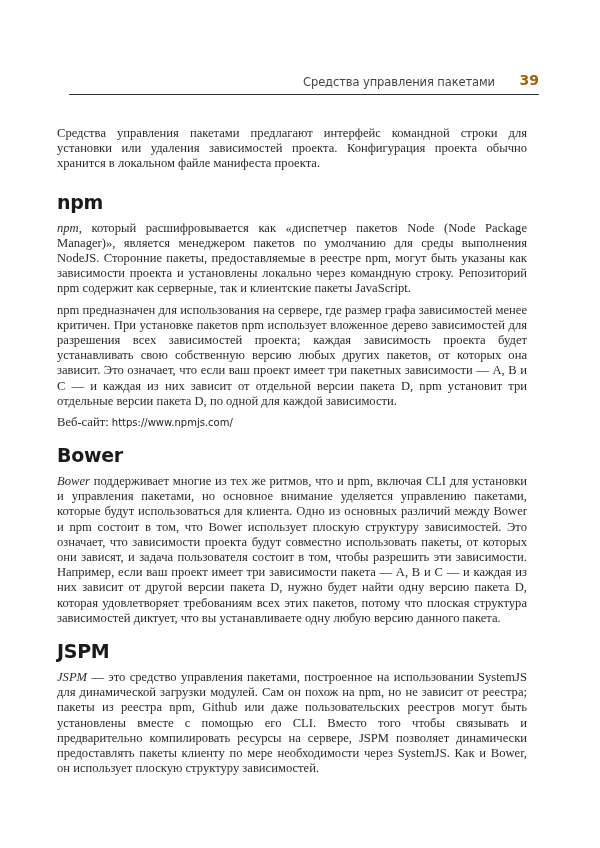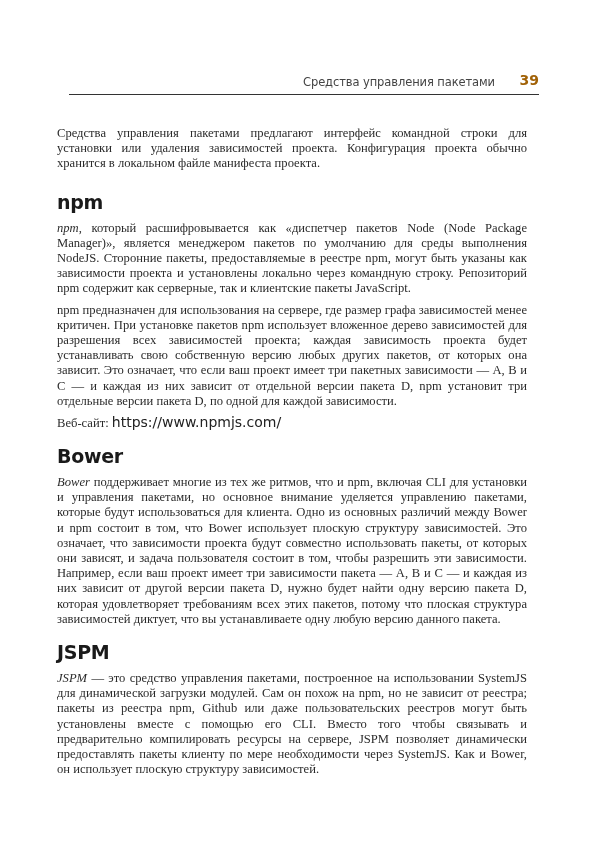--- a/index.html
+++ b/index.html
@@ -9,21 +9,21 @@
   .page-number { position: absolute; right: 0px; top: 0px; font-family: "DejaVu Sans", sans-serif; font-weight: bold; font-size: 14px; color: #a16207; }
   .content { position: absolute; left: 57px; top: 86px; width: 470px; margin-top: 40px; }
   p { margin: 0 0 6px 0; font-family: "Liberation Serif", serif; font-size: 12.6px; line-height: 15.2px; text-align: justify; color: #2b2b2b; }
   p.last-line-left { text-align-last: left; }
   h2 { margin: 0; font-family: "DejaVu Sans", sans-serif; font-weight: bold; font-size: 19px; color: #1a1a1a; letter-spacing: -0.3px; }
   .h-npm { margin-top: 19px; margin-bottom: 8px; }
   .h-bower { margin-top: 14px; margin-bottom: 8px; }
   .h-jspm { margin-top: 14px; margin-bottom: 8px; }
   em { font-style: italic; }
   .website { margin: 2px 0 0 0; font-family: "Liberation Serif", serif; font-size: 12.6px; line-height: 15px; color: #2b2b2b; }
-  .url { font-family: "DejaVu Sans", sans-serif; font-size: 14px; color: #222; }
+  .url { font-family: "DejaVu Sans", sans-serif; font-size: 10px; color: #222; }
 </style>
 </head>
 <body>
 
 <div class="header">
   <span class="running-title">Средства управления пакетами</span>
   <span class="page-number">39</span>
 </div>
 
 <div class="content">

